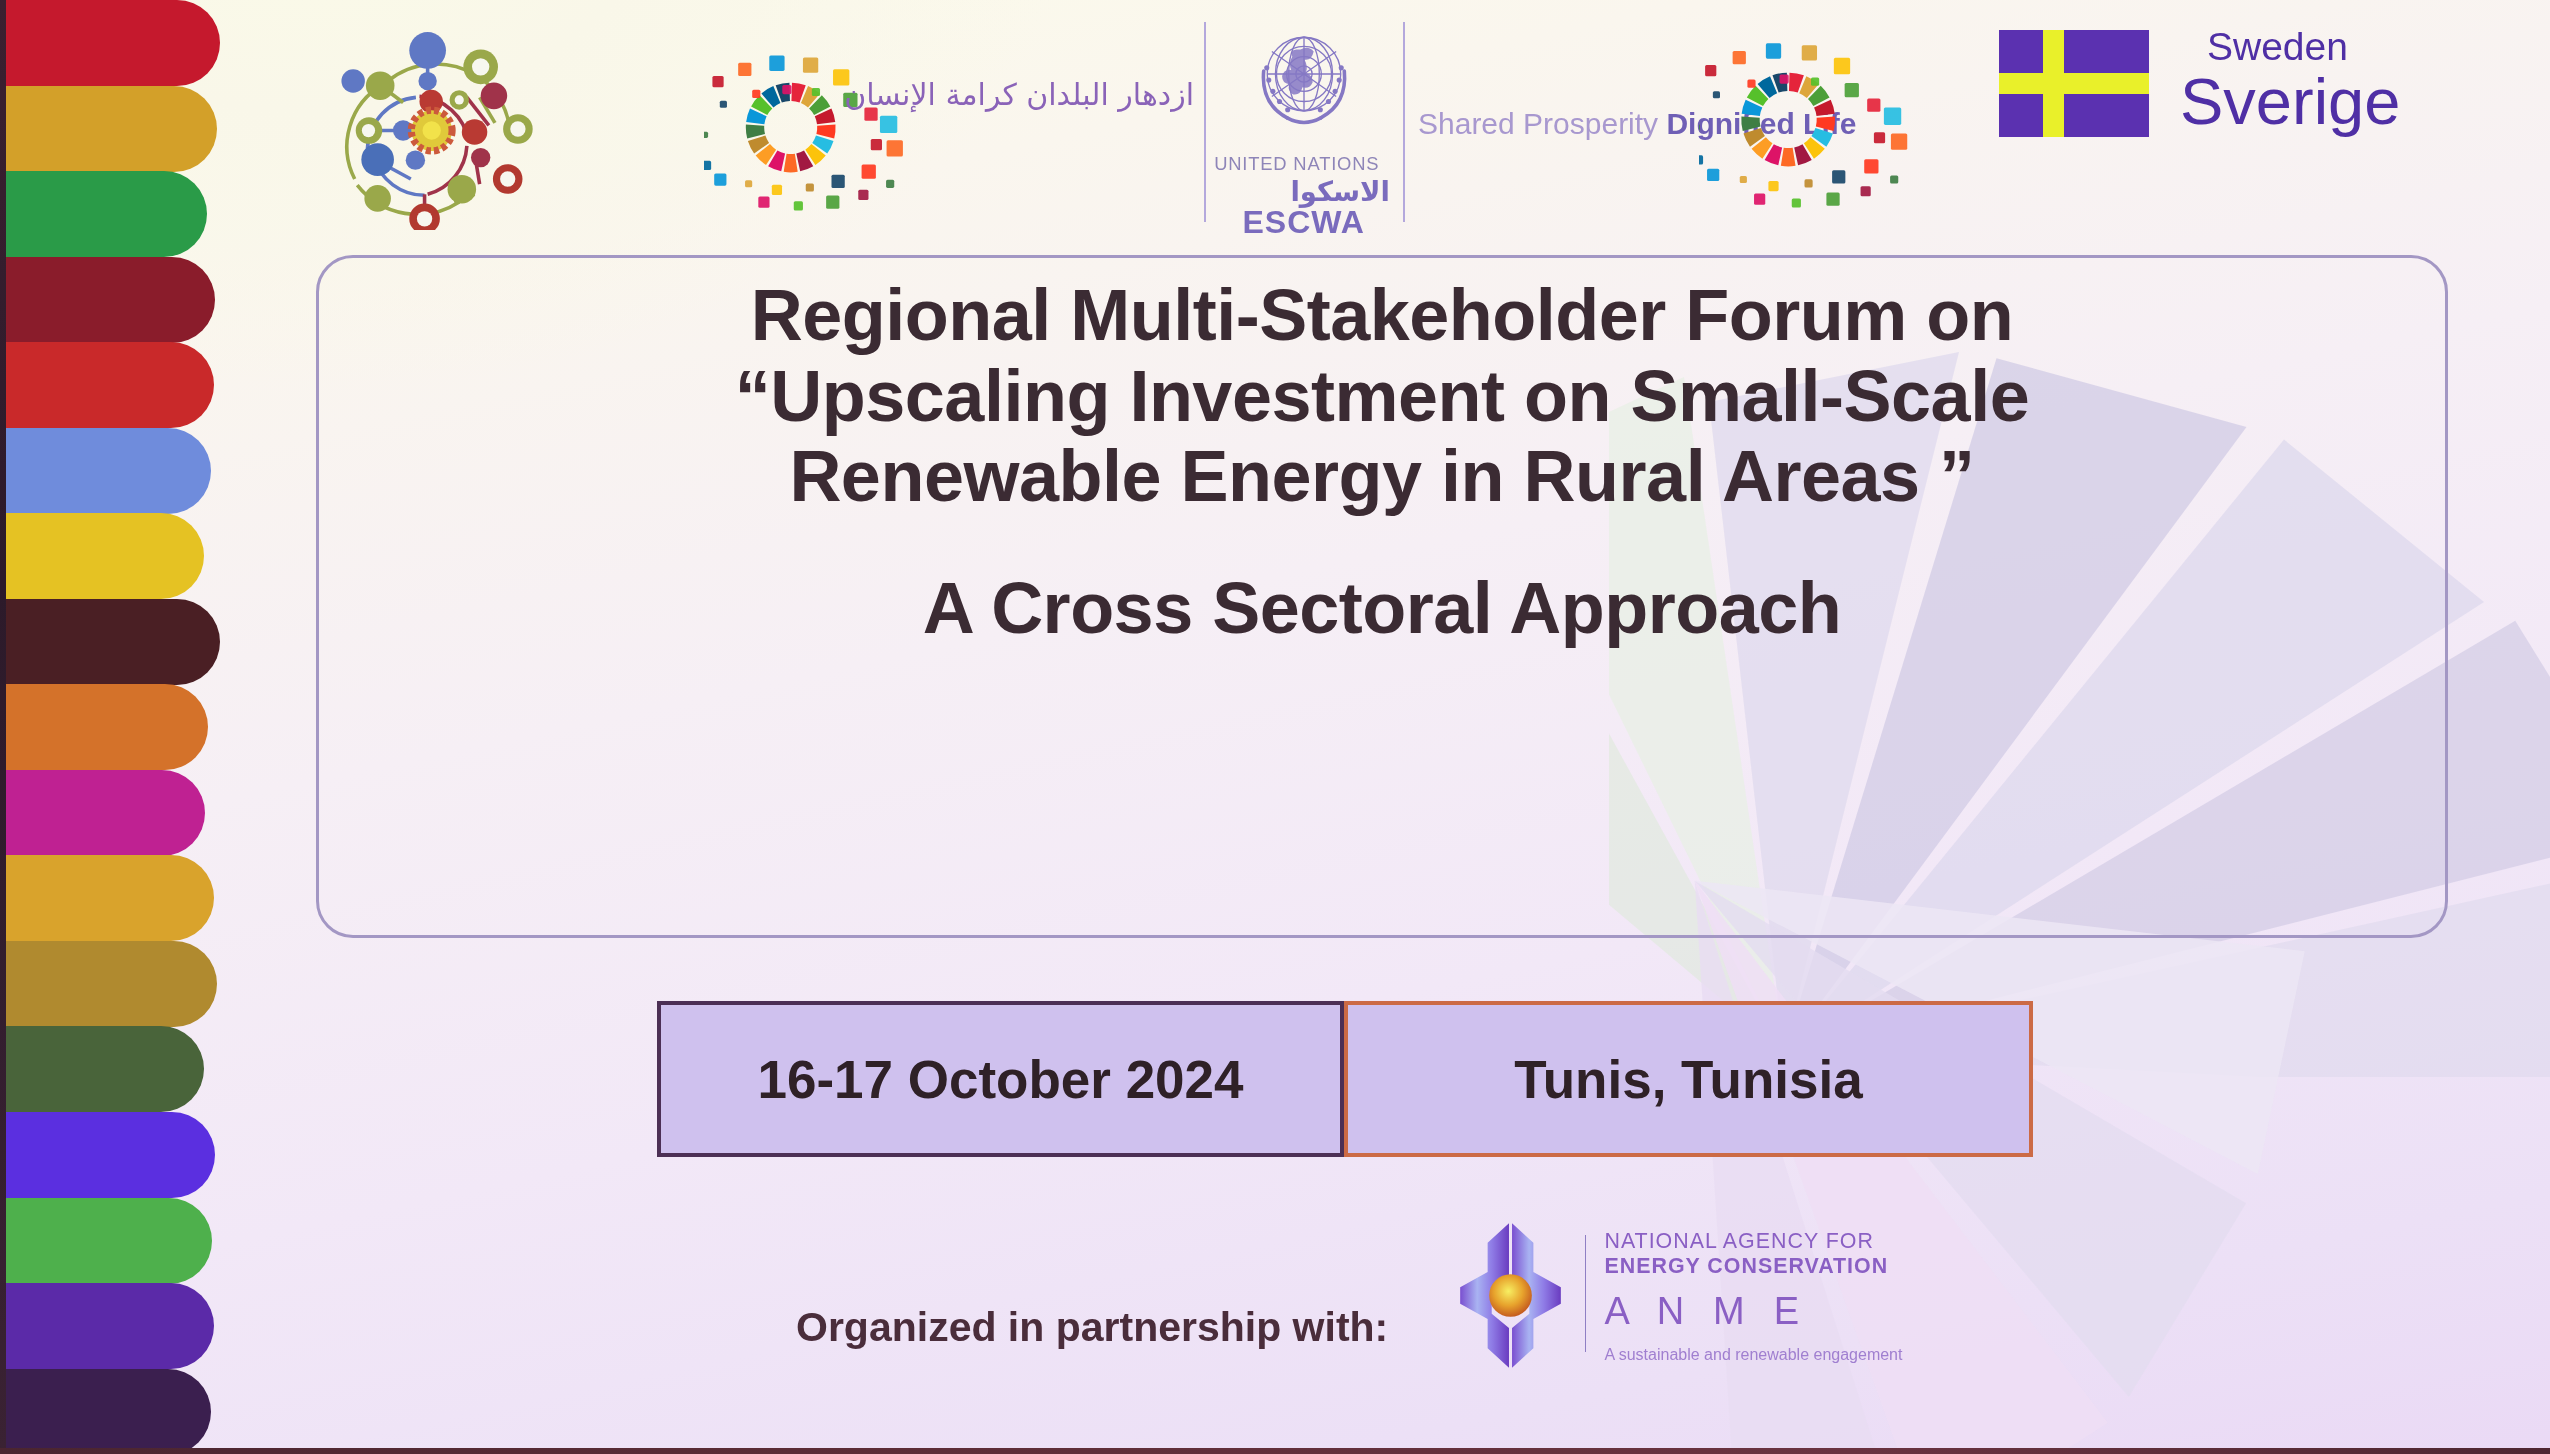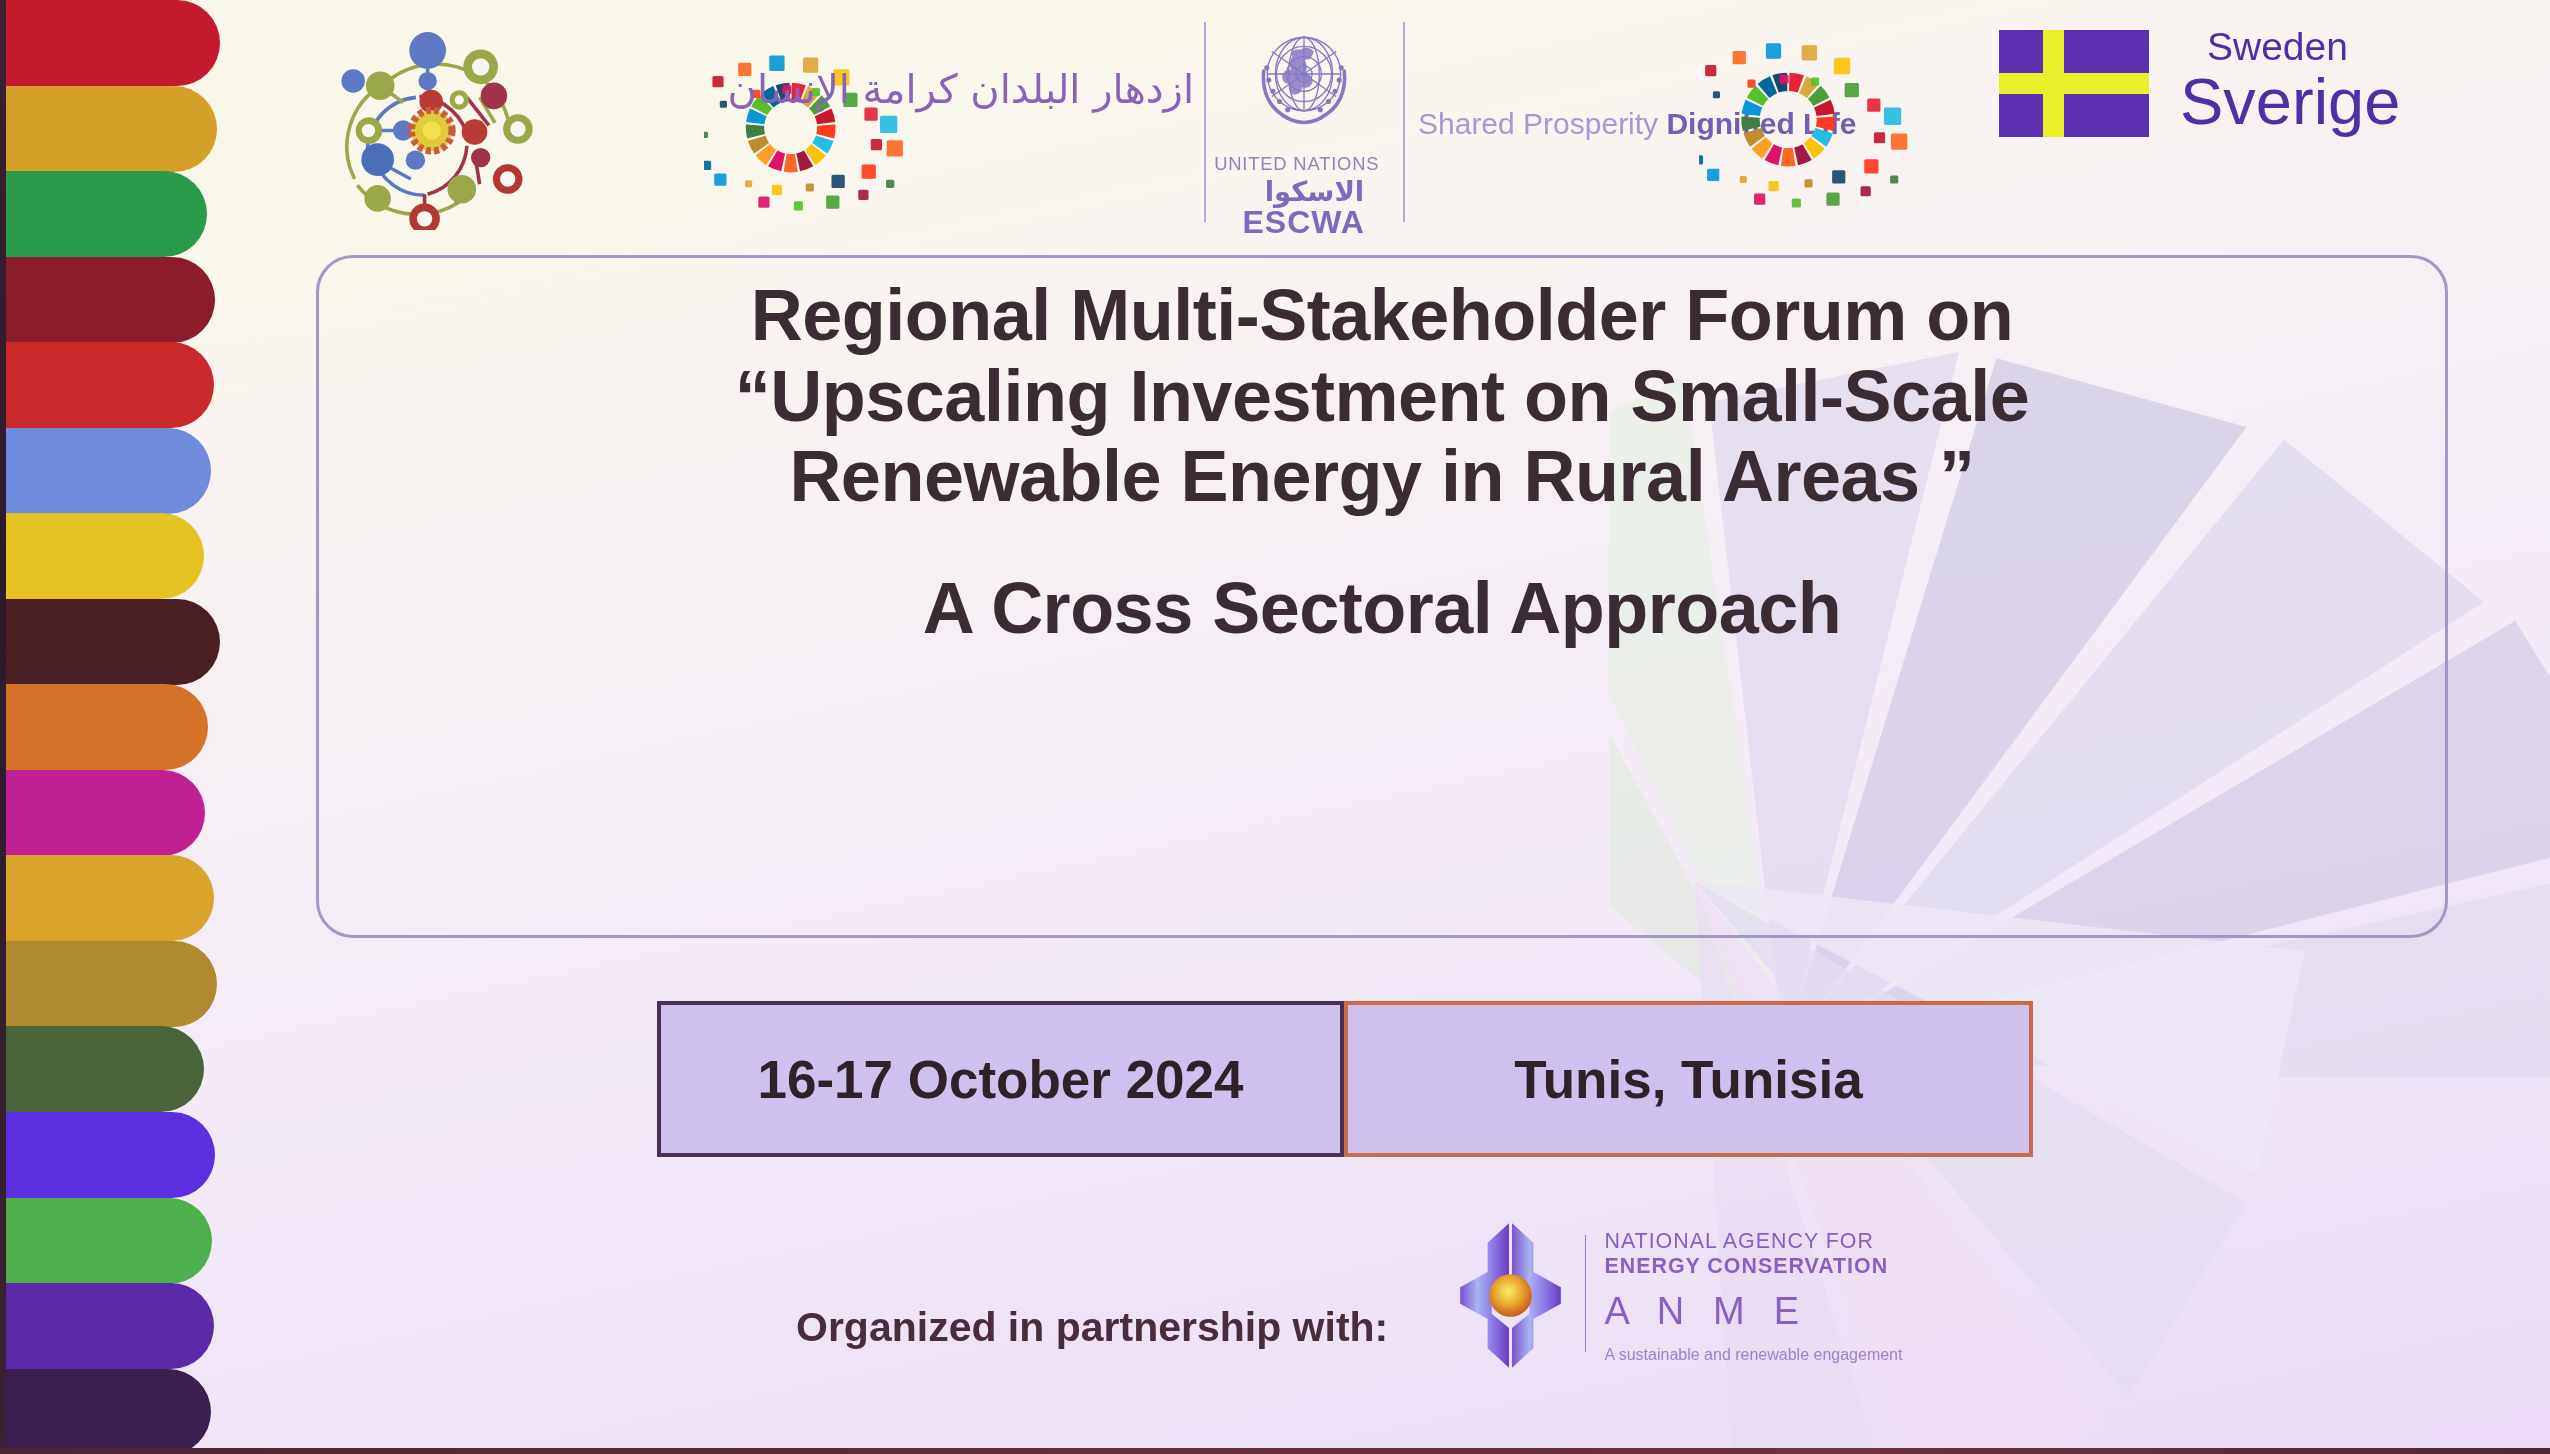--- a/index.html
+++ b/index.html
@@ -30,30 +30,30 @@
 
   
   .logos{position:absolute;left:0;top:0;width:2645px;height:240px;}
   .logo{position:absolute;}
 
   
   .nexus{left:306px;top:25.5px;width:230px;height:204px;}
 
   
   .sdg-ar{left:704px;top:28px;width:490px;height:199px;}
-  .ar-text{position:absolute;right:0;top:38px;font-size:40px;color:#8a63b8;
+  .ar-text{position:absolute;right:0;top:49px;font-size:30px;color:#8a63b8;
            direction:rtl;font-family:"DejaVu Sans",sans-serif;white-space:nowrap;font-weight:500;}
 
   
   .escwa{left:1204px;top:11.2px;width:561px;height:219px;}
   .escwa .rule{position:absolute;width:1.5px;background:#b4a8dc;}
   .un-emblem{position:absolute;left:36px;top:14.3px;width:128px;height:125px;}
   .un-cap{position:absolute;left:10.2px;top:142px;width:179px;text-align:left;
           font-size:18.4px;letter-spacing:0.8px;color:#8e85b8;font-family:"Liberation Sans",sans-serif;}
-  .un-ar{position:absolute;left:21px;top:164px;width:179px;text-align:center;
+  .un-ar{position:absolute;left:7px;top:164px;width:179px;text-align:right;
          font-size:27.5px;color:#7a6bbd;font-family:"DejaVu Sans",sans-serif;font-weight:700;direction:rtl;}
   .un-escwa{position:absolute;left:10.2px;top:195px;width:179px;text-align:center;
          font-size:32px;color:#7a6bbd;font-weight:700;letter-spacing:1px;line-height:1;}
   .tagline{position:absolute;left:214px;top:96px;font-size:30px;white-space:nowrap;}
   .tagline .t1{color:#a898cf;font-weight:400;}
   .tagline .t2{color:#6f5fb5;font-weight:700;}
 
   
   .sdgring{left:1699px;top:15.3px;width:265px;height:209px;}
 

